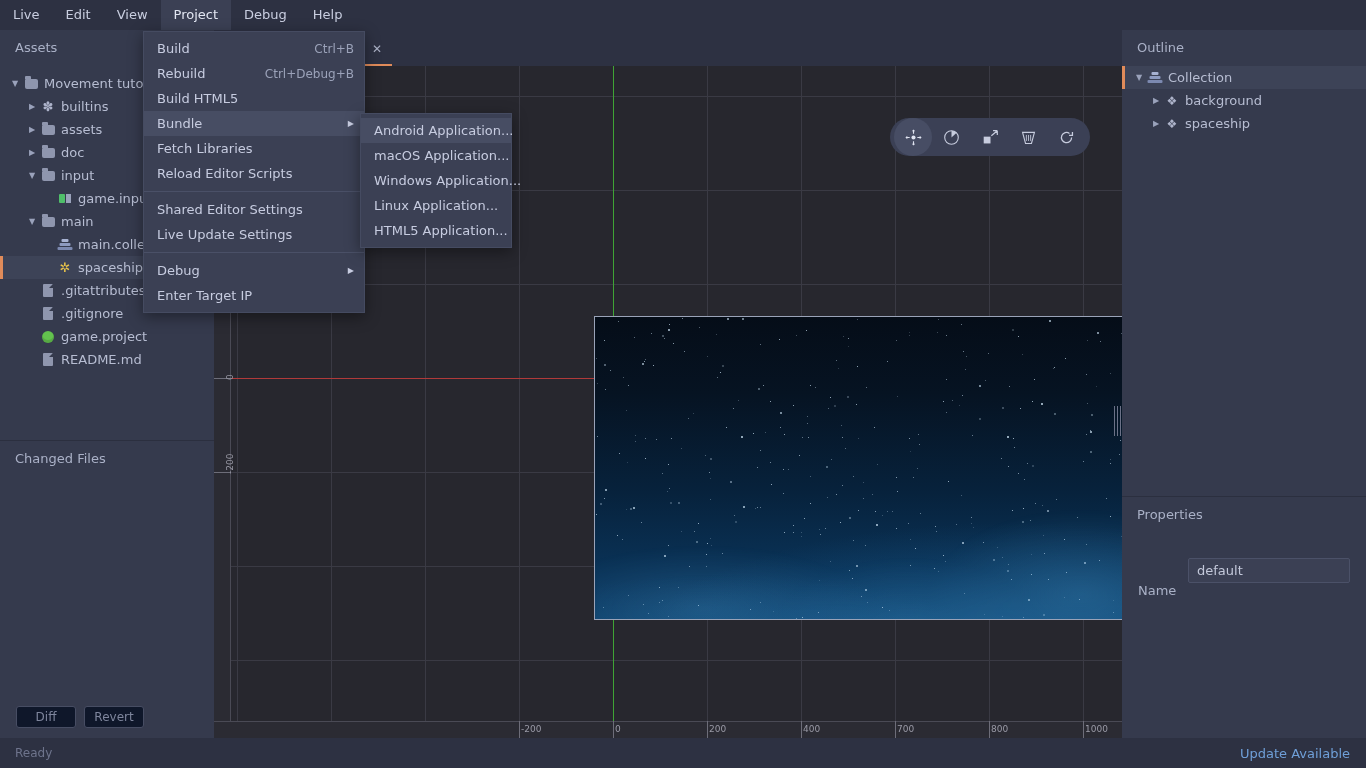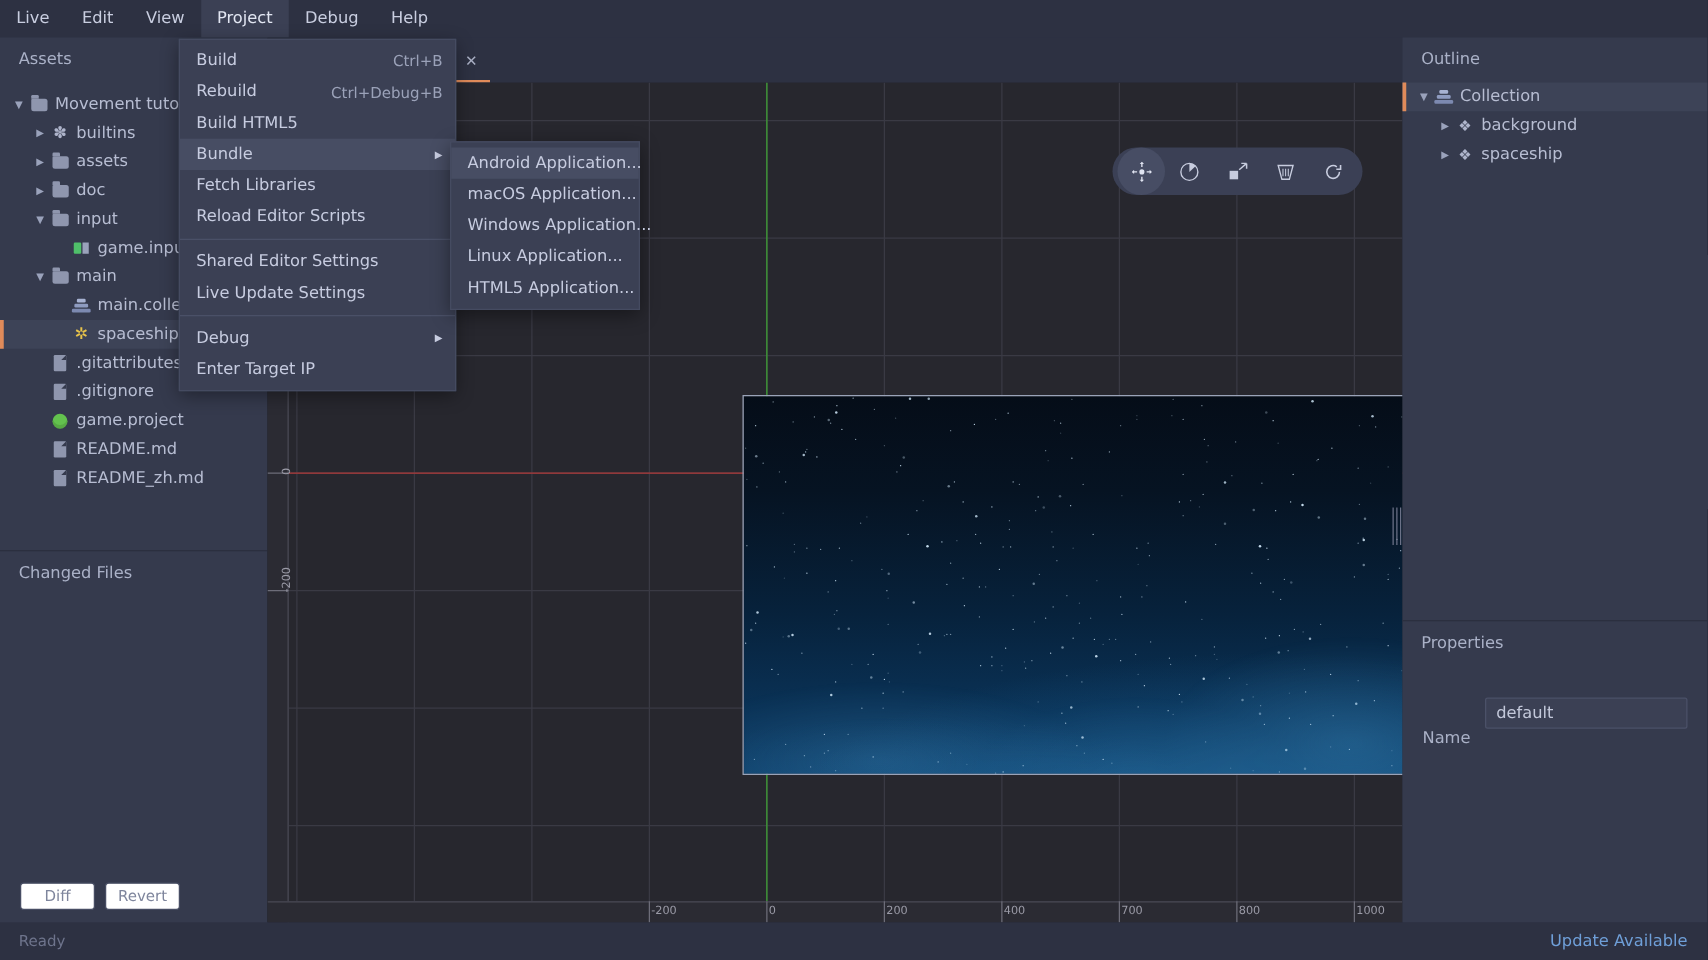--- a/index.html
+++ b/index.html
@@ -78,21 +78,21 @@
   .i-input s { display:block; width:5px; height:9px; background:#9aa2bb; margin-left:1px; }
 
   
   .changed-files {
     position: absolute; top: 410px; left: 0; width: 214px; height: 298px;
     border-top: 1px solid #2b2f3f; background: #353a4d;
   }
   .cf-buttons { position: absolute; bottom: 10px; left: 0; width: 214px; display: flex; gap: 8px; padding-left: 16px; }
   .cf-btn {
     width: 60px; height: 22px; line-height: 21px; text-align: center;
-    background: #ffffff; border: 1px solid #474d63; border-radius: 3px;
+    background: #0f172a; border: 1px solid #474d63; border-radius: 3px;
     color: #7e859c; font-size: 12px; cursor: default;
   }
 
   
   .center {
     position: absolute; top: 30px; left: 214px; width: 908px; height: 708px;
     background: #2d3142;
   }
   .tabbar { height: 36px; position: relative; display: flex; align-items: flex-end; }
   .tab {
@@ -354,27 +354,20 @@
             <span class="i-proj"></span>
           </span>
           <span class="lbl">game.project</span>
         </div>
         <div class="tree-row" style="padding-left: 25px;">
           <span class="twisty spacer"></span>
           <span class="ic">
             <span class="i-file"></span>
           </span>
           <span class="lbl">README.md</span>
-        </div>
-        <div class="tree-row" style="padding-left: 25px;">
-          <span class="twisty spacer"></span>
-          <span class="ic">
-            <span class="i-file"></span>
-          </span>
-          <span class="lbl">README_zh.md</span>
         </div>
       </div>
 
     <div class="changed-files">
       <div class="panel-header">Changed Files</div>
       <div class="cf-buttons">
         <div class="cf-btn">Diff</div>
         <div class="cf-btn">Revert</div>
       </div>
     </div>

